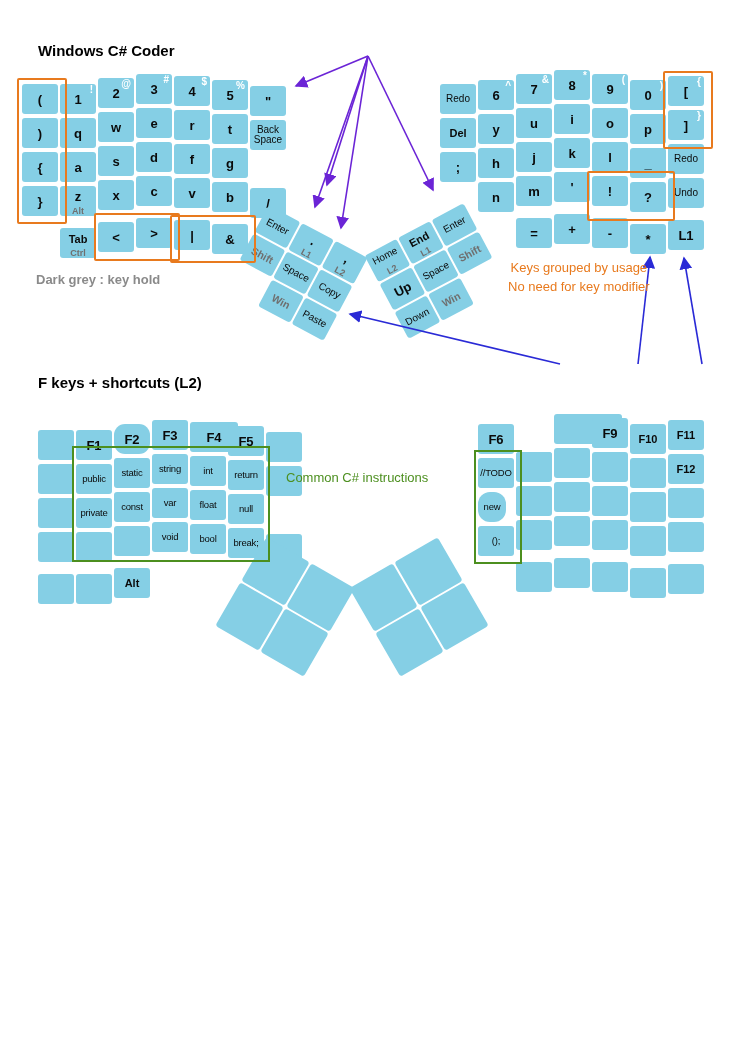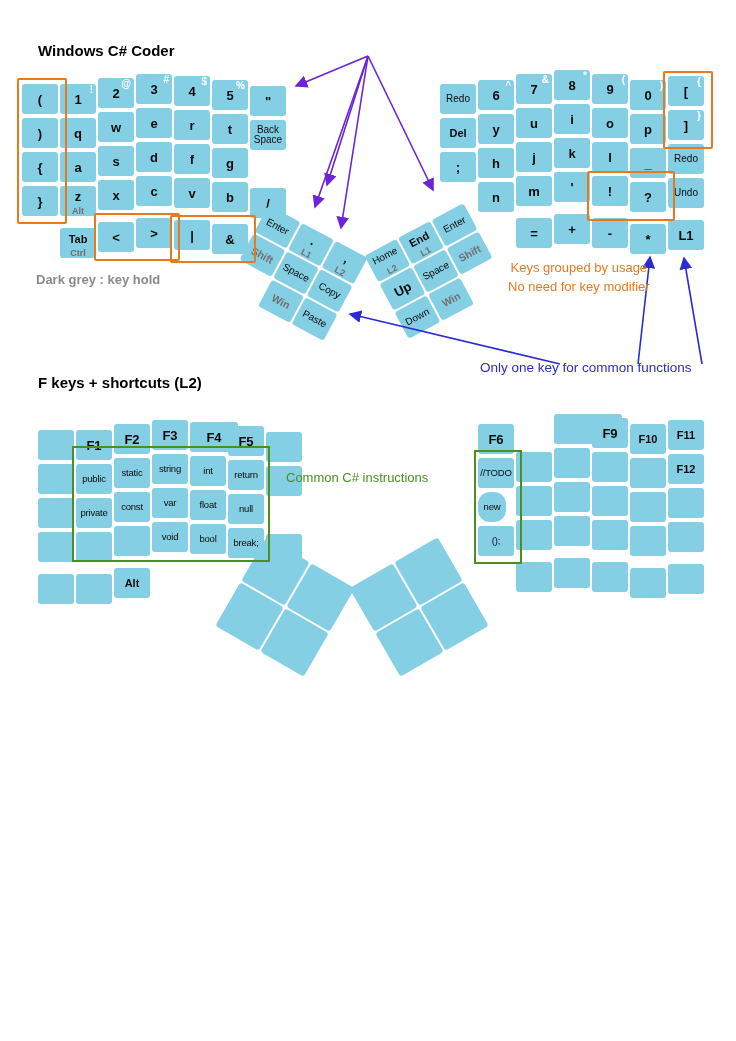--- a/index.html
+++ b/index.html
@@ -41,21 +41,20 @@
   <div class="title" style="left:38px;top:42px">Windows C# Coder</div>
 
 
   <div class="ann ann-grey" style="left:36px;top:272px">Dark grey : key hold</div>
 
   <div class="ann ann-orange" style="left:508px;top:258px">
     <div>Keys grouped by usage</div>
     <div>No need for key modifier</div>
   </div>
 
-  <div class="ann ann-blue" style="left:480px;top:360px">Only one key for common functions</div>
 
   <div class="title" style="left:38px;top:374px">F keys + shortcuts (L2)</div>
 
   <div class="ann ann-green" style="left:286px;top:470px">Common C# instructions</div>
 
   <div id="board">
       <div class="key" style="left: 22px; top: 84px; width: 36px; height: 30px;">
         <span class="kmain kbig">(</span>
       </div>
       <div class="key" style="left: 22px; top: 118px; width: 36px; height: 30px;">
@@ -270,21 +269,21 @@
         <span class="kmain kbig">F1</span>
       </div>
       <div class="key" style="left: 76px; top: 464px; width: 36px; height: 30px;">
         <span class="kmain kcode">public</span>
       </div>
       <div class="key" style="left: 76px; top: 498px; width: 36px; height: 30px;">
         <span class="kmain kcode">private</span>
       </div>
       <div class="key" style="left: 76px; top: 532px; width: 36px; height: 30px;"></div>
       <div class="key" style="left: 76px; top: 574px; width: 36px; height: 30px;"></div>
-      <div class="key" style="left: 114px; top: 424px; width: 36px; height: 30px;">
+      <div class="key" style="left: 114px; top: 424px; width: 36px; height: 30px; border-radius: 11px;">
         <span class="kmain kbig">F2</span>
       </div>
       <div class="key" style="left: 114px; top: 458px; width: 36px; height: 30px;">
         <span class="kmain kcode">static</span>
       </div>
       <div class="key" style="left: 114px; top: 492px; width: 36px; height: 30px;">
         <span class="kmain kcode">const</span>
       </div>
       <div class="key" style="left: 114px; top: 526px; width: 36px; height: 30px;"></div>
       <div class="key" style="left: 114px; top: 568px; width: 36px; height: 30px;">

